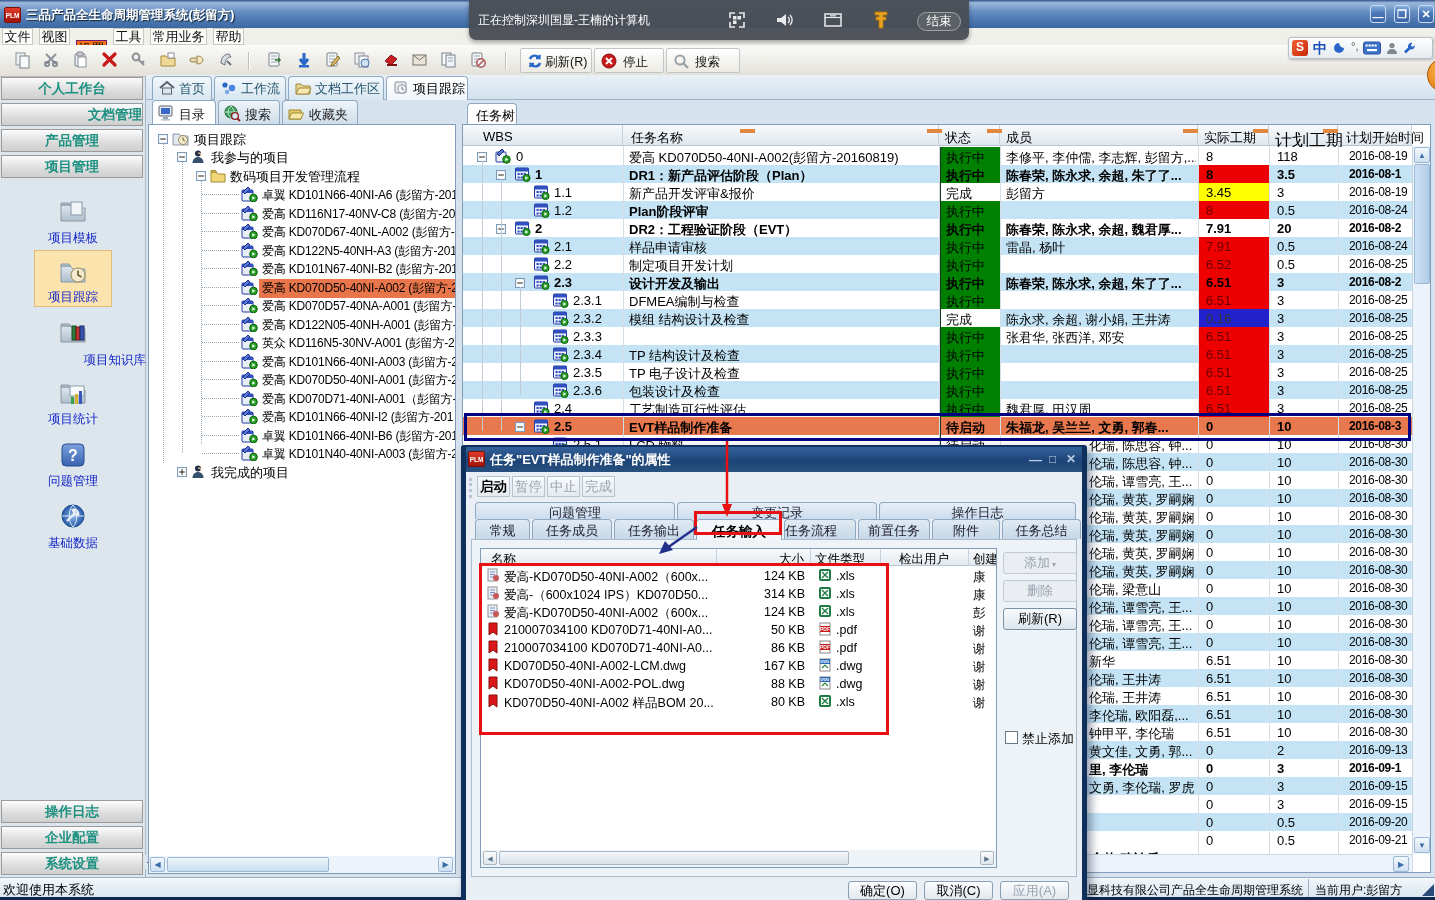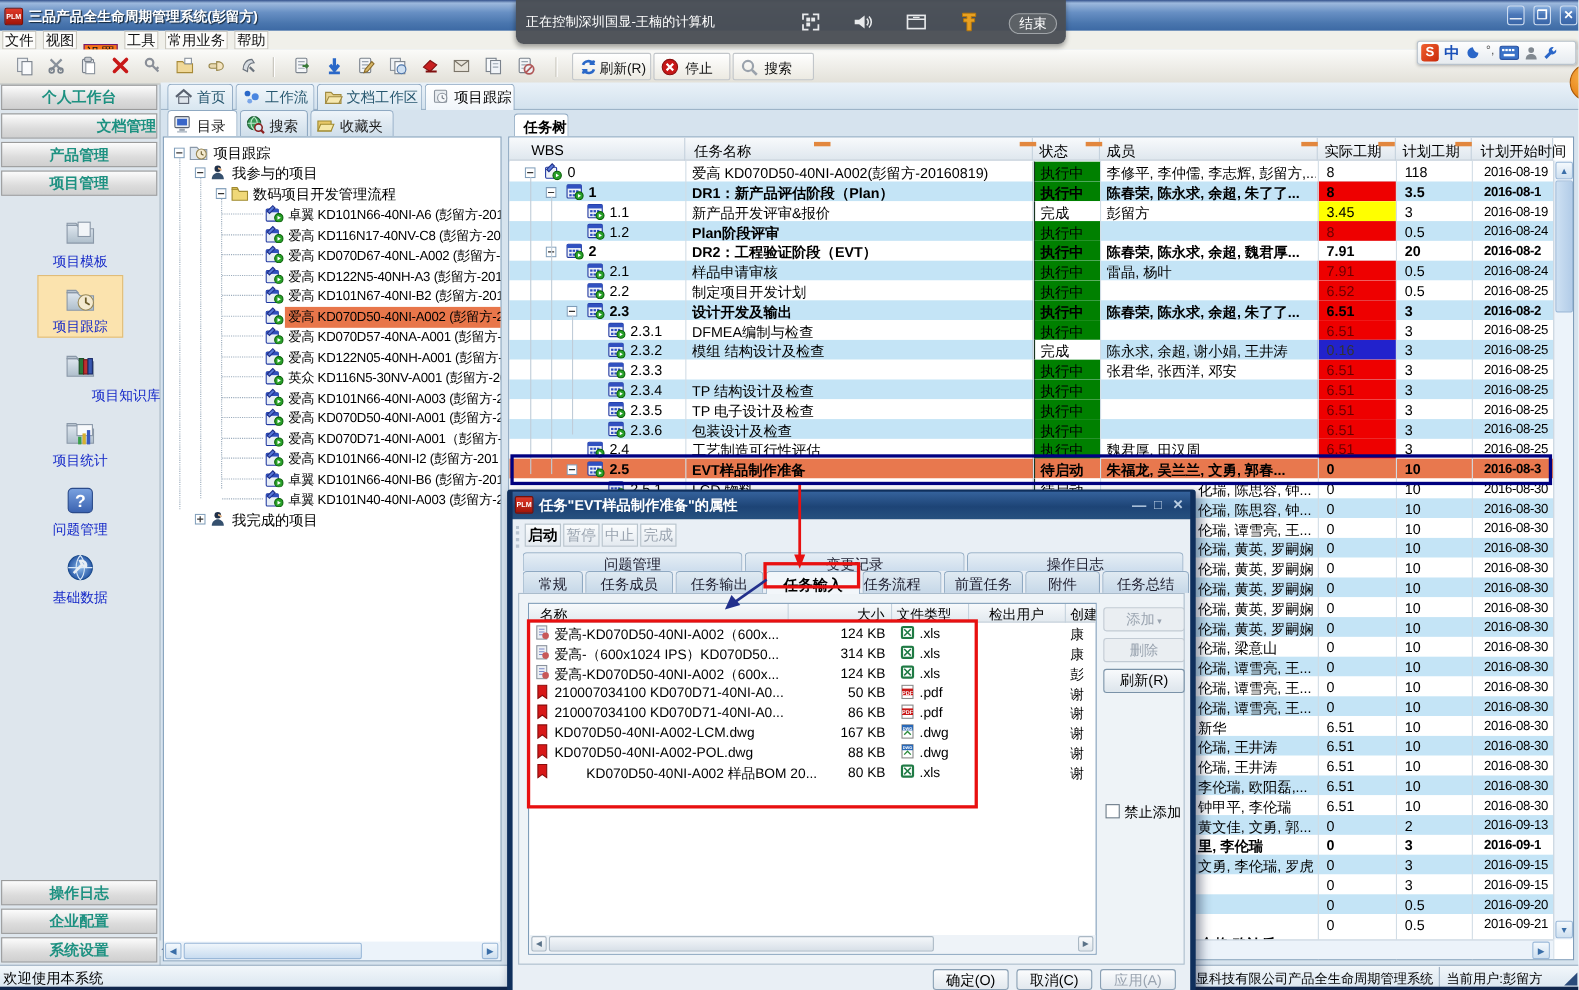--- a/index.html
+++ b/index.html
@@ -266,21 +266,21 @@
       </svg></div>
     <div class="ab" style="left:26px;top:5px;font-size:13px;color:#222;">搜索</div>
   </div>
 <div class="ab tab-top" style="left:282px;top:100px;width:76px;height:24px;background:linear-gradient(180deg,#eef4f9,#cfdeea);">
     <div class="ab" style="left:4px;top:3px;"><svg width="18" height="18" viewBox="0 0 18 18">
         <path d="M2 6 h12 v9 h-12 z" fill="#e8c868" stroke="#a08a30"></path>
         <path d="M2 15 l2.5 -6 h12 l-2.5 6 z" fill="#f6e8a8" stroke="#a08a30"></path>
       </svg></div>
     <div class="ab" style="left:26px;top:5px;font-size:13px;color:#222;">收藏夹</div>
   </div>
-<div class="ab tab-top" style="left:467px;top:103px;width:50px;height:21px;background:#fff;font-weight:bold;">
+<div class="ab tab-top" style="left:467px;top:103px;width:50px;height:21px;background:#fff;">
     <div class="ab" style="left:8px;top:3px;font-size:13px;color:#000;">任务树</div>
   </div>
 <div class="ab" style="left:148px;top:124px;width:308px;height:750px;background:#fff;border:1px solid #7f9db9;overflow:hidden;">
 <div class="ab" style="left:14px;top:14px;width:1px;height:324px;border-left:1px dotted #9ab;"></div>
 <div class="ab" style="left:33px;top:32px;width:1px;height:296px;border-left:1px dotted #9ab;"></div>
 <div class="ab" style="left:52px;top:51px;width:1px;height:268px;border-left:1px dotted #9ab;"></div>
 <div class="ab" style="left:9px;top:8px;width:10px;height:10px;"><svg width="10" height="10" viewBox="0 0 9 9">
         <rect x="0.5" y="0.5" width="8" height="8" fill="#fff" stroke="#7f9db9"></rect>
         <line x1="2" y1="4.5" x2="7" y2="4.5" stroke="#333"></line>
       </svg></div>
@@ -469,21 +469,21 @@
 <div class="ab" style="left:20px;top:4px;font-size:13px;color:#000;">WBS</div>
 <div class="ab" style="left:160px;top:0;width:316px;height:21px;border-right:1px solid #c5d2dd;"></div>
 <div class="ab" style="left:168px;top:4px;font-size:13px;color:#000;">任务名称</div>
 <div class="ab" style="left:476px;top:0;width:61px;height:21px;border-right:1px solid #c5d2dd;"></div>
 <div class="ab" style="left:482px;top:4px;font-size:13px;color:#000;">状态</div>
 <div class="ab" style="left:537px;top:0;width:198px;height:21px;border-right:1px solid #c5d2dd;"></div>
 <div class="ab" style="left:543px;top:4px;font-size:13px;color:#000;">成员</div>
 <div class="ab" style="left:735px;top:0;width:71px;height:21px;border-right:1px solid #c5d2dd;"></div>
 <div class="ab" style="left:741px;top:4px;font-size:13px;color:#000;">实际工期</div>
 <div class="ab" style="left:806px;top:0;width:69px;height:21px;border-right:1px solid #c5d2dd;"></div>
-<div class="ab" style="left:812px;top:4px;font-size:13px;color:#000;">计划工期</div>
+<div class="ab" style="left:812px;top:4px;font-size:17px;color:#000;">计划工期</div>
 <div class="ab" style="left:875px;top:0;width:74px;height:21px;border-right:1px solid #c5d2dd;"></div>
 <div class="ab" style="left:883px;top:4px;font-size:13px;color:#000;">计划开始时间</div>
 <div class="ab" style="left:277px;top:4px;width:15px;height:4px;background:#e2873e;"></div>
 <div class="ab" style="left:464px;top:4px;width:15px;height:4px;background:#e2873e;"></div>
 <div class="ab" style="left:524px;top:4px;width:15px;height:4px;background:#e2873e;"></div>
 <div class="ab" style="left:720px;top:4px;width:15px;height:4px;background:#e2873e;"></div>
 <div class="ab" style="left:790px;top:4px;width:15px;height:4px;background:#e2873e;"></div>
 <div class="ab" style="left:860px;top:4px;width:15px;height:4px;background:#e2873e;"></div>
 <div class="ab" style="left:0;top:22px;width:949px;height:18px;background:#fff;"></div>
 <div class="ab" style="left:14px;top:26px;width:10px;height:10px;"><svg width="10" height="10" viewBox="0 0 9 9">
@@ -1187,21 +1187,21 @@
             <rect x="2" y="1" width="10" height="12" fill="#fff" stroke="#888"></rect>
             <rect x="2" y="1" width="10" height="5" fill="#2868b8"></rect>
             <text x="7" y="5.2" font-size="3.6" fill="#fff" text-anchor="middle" font-weight="bold">DWG</text>
             <path d="M4 10 l3 -3 l3 3" stroke="#2a8a3a" fill="none" stroke-width="1.2"></path>
           </svg></div>
 <div class="ab" style="left:355px;top:128px;font-size:12.5px;color:#000;">.dwg</div>
 <div class="ab" style="left:492px;top:128px;font-size:12.5px;color:#000;">谢</div>
 <div class="ab" style="left:5px;top:145px;"><svg width="14" height="14" viewBox="0 0 14 14">
             <path d="M3 1 h8 v12 l-4 -3 l-4 3 z" fill="#d81818" stroke="#8a0c0c"></path>
           </svg></div>
-<div class="ab" style="left:23px;top:146px;font-size:12.5px;color:#000;white-space:nowrap;margin-left:29px;">KD070D50-40NI-A002 样品BOM 20...</div>
+<div class="ab" style="left:23px;top:146px;font-size:12.5px;color:#000;white-space:nowrap;">KD070D50-40NI-A002 样品BOM 20...</div>
 <div class="ab" style="left:236px;top:146px;width:88px;text-align:right;font-size:12.5px;color:#000;">80 KB</div>
 <div class="ab" style="left:337px;top:145px;"><svg width="14" height="14" viewBox="0 0 14 14">
             <rect x="1" y="1" width="12" height="12" rx="2" fill="#1f7a44"></rect>
             <rect x="3" y="3" width="8" height="8" fill="#fff"></rect>
             <path d="M4 4 l6 6 m0 -6 l-6 6" stroke="#1f7a44" stroke-width="1.4"></path>
           </svg></div>
 <div class="ab" style="left:355px;top:146px;font-size:12.5px;color:#000;">.xls</div>
 <div class="ab" style="left:492px;top:146px;font-size:12.5px;color:#000;">谢</div>
 
 <div class="ab" style="left:0px;top:301px;width:515px;height:17px;background:#eef3f8;">

